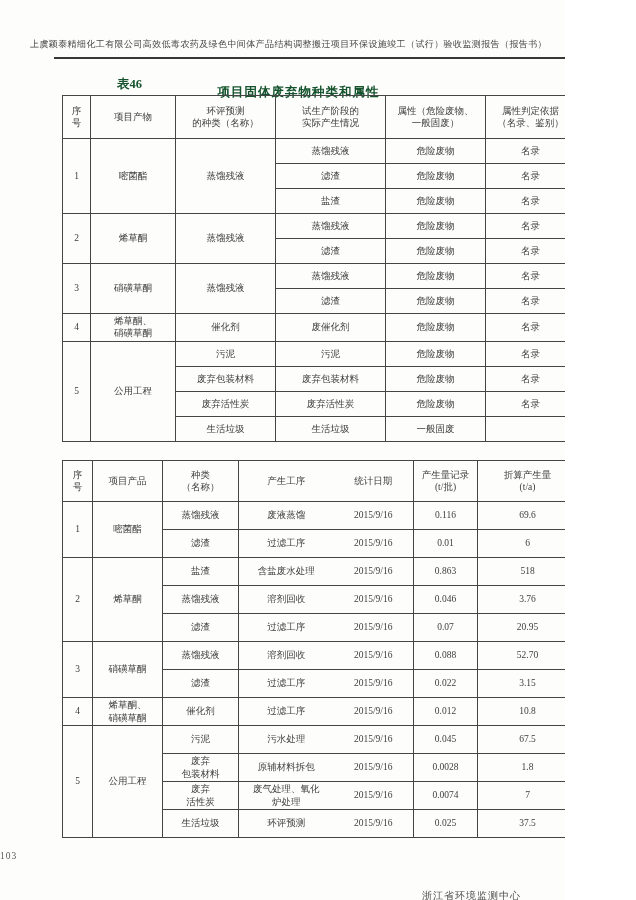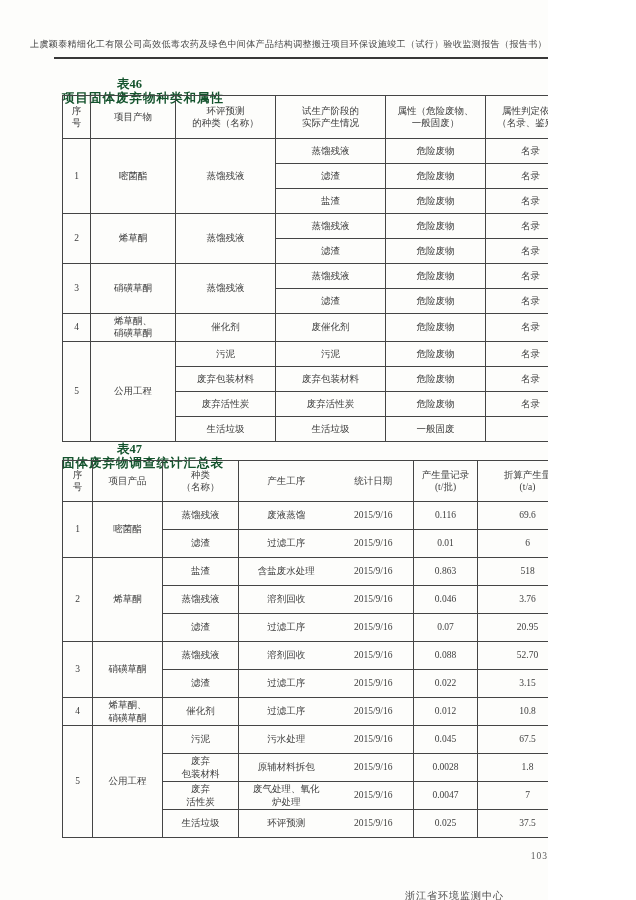--- a/index.html
+++ b/index.html
@@ -1,49 +1,50 @@
 <!DOCTYPE html>
 <html><head>
 <meta charset="utf-8">
 <style>
   html,body{margin:0;padding:0;background:#ffffff;}
   .page{
     position:relative;width:548px;height:900px;background:#fdfdfb;
     font-family:"Liberation Serif","DejaVu Serif",serif;color:#3a3a3a;
     overflow:hidden;
+    padding-left:17px;
   }
   .scan{position:absolute;inset:0;filter:blur(0.35px);}
   .doc-header{
     position:absolute;top:38px;left:30px;right:30px;text-align:center;
     font-size:9px;color:#474747;letter-spacing:0.4px;white-space:nowrap;
   }
   .header-rule{position:absolute;top:57px;left:54px;width:531px;border-top:2px solid #383838;}
   .caption{position:absolute;left:62px;width:513px;height:16px;font-weight:bold;font-size:12.5px;color:#14532d;}
   .caption .cap-label{position:absolute;left:55px;top:0;}
-  .caption .cap-title{position:absolute;left:0;right:40px;top:14px;text-align:left;letter-spacing:1px;}
+  .caption .cap-title{position:absolute;left:0;right:40px;top:8px;text-align:center;letter-spacing:1px;}
   #cap46{top:76px;}
   #cap47{top:441px;}
   table{position:absolute;left:62px;border-collapse:collapse;table-layout:fixed;}
   table, td, th{border:1px solid #454545;}
   table{border-width:1.5px;border-color:#2f2f2f;}
   td, th{
     font-weight:normal;text-align:center;vertical-align:middle;
     font-size:9.5px;line-height:1.3;padding:1px 2px;color:#3d3d3d;
     white-space:pre-line;overflow:hidden;
   }
   #t46{top:95px;width:513px;}
   #t47{top:460px;width:515px;}
   #t46 thead th{height:40px;}
   #t47 thead th{height:38px;}
   #t46 tbody td{height:22px;}
   #t47 tbody td{height:25px;}
   .noR{border-right:none !important;}
   .noL{border-left:none !important;margin-top:36px;}
   .footer-page{
-    position:absolute;top:851px;left:0;right:0;text-align:right;
+    position:absolute;top:851px;left:0;right:0;text-align:left;
     font-size:9.5px;color:#5a5a5a;letter-spacing:1px;
   }
   .footer-org{
     position:absolute;top:853px;right:44px;font-size:10px;color:#4c4c4c;letter-spacing:1px;margin-top:36px;
   }
 </style>
 </head>
 <body>
 
 <div class="page">
@@ -157,24 +158,20 @@
           </tr>
           <tr>
             <td>生活垃圾</td>
             <td>生活垃圾</td>
             <td>一般固废</td>
             <td></td>
           </tr>
         </tbody>
     </table>
 
-    <div class="caption" id="cap47">
-      <span class="cap-label">表47</span>
-      <span class="cap-title">固体废弃物调查统计汇总表</span>
-    </div>
 
     <table id="t47">
       <colgroup>
         <col style="width:30px">
           <col style="width:70px">
           <col style="width:76px">
         <col style="width:95px">
           <col style="width:80px">
           <col style="width:64px">
           <col style="width:100px">
@@ -276,21 +273,21 @@
             <td class="noL">2015/9/16</td>
             <td>0.0028</td>
             <td>1.8</td>
           </tr>
           <tr>
             <td>废弃
 活性炭</td>
             <td class="noR">废气处理、氧化
 炉处理</td>
             <td class="noL">2015/9/16</td>
-            <td>0.0047</td>
+            <td>0.0074</td>
             <td>7</td>
           </tr>
           <tr>
             <td>生活垃圾</td>
             <td class="noR">环评预测</td>
             <td class="noL">2015/9/16</td>
             <td>0.025</td>
             <td>37.5</td>
           </tr>
         </tbody>

